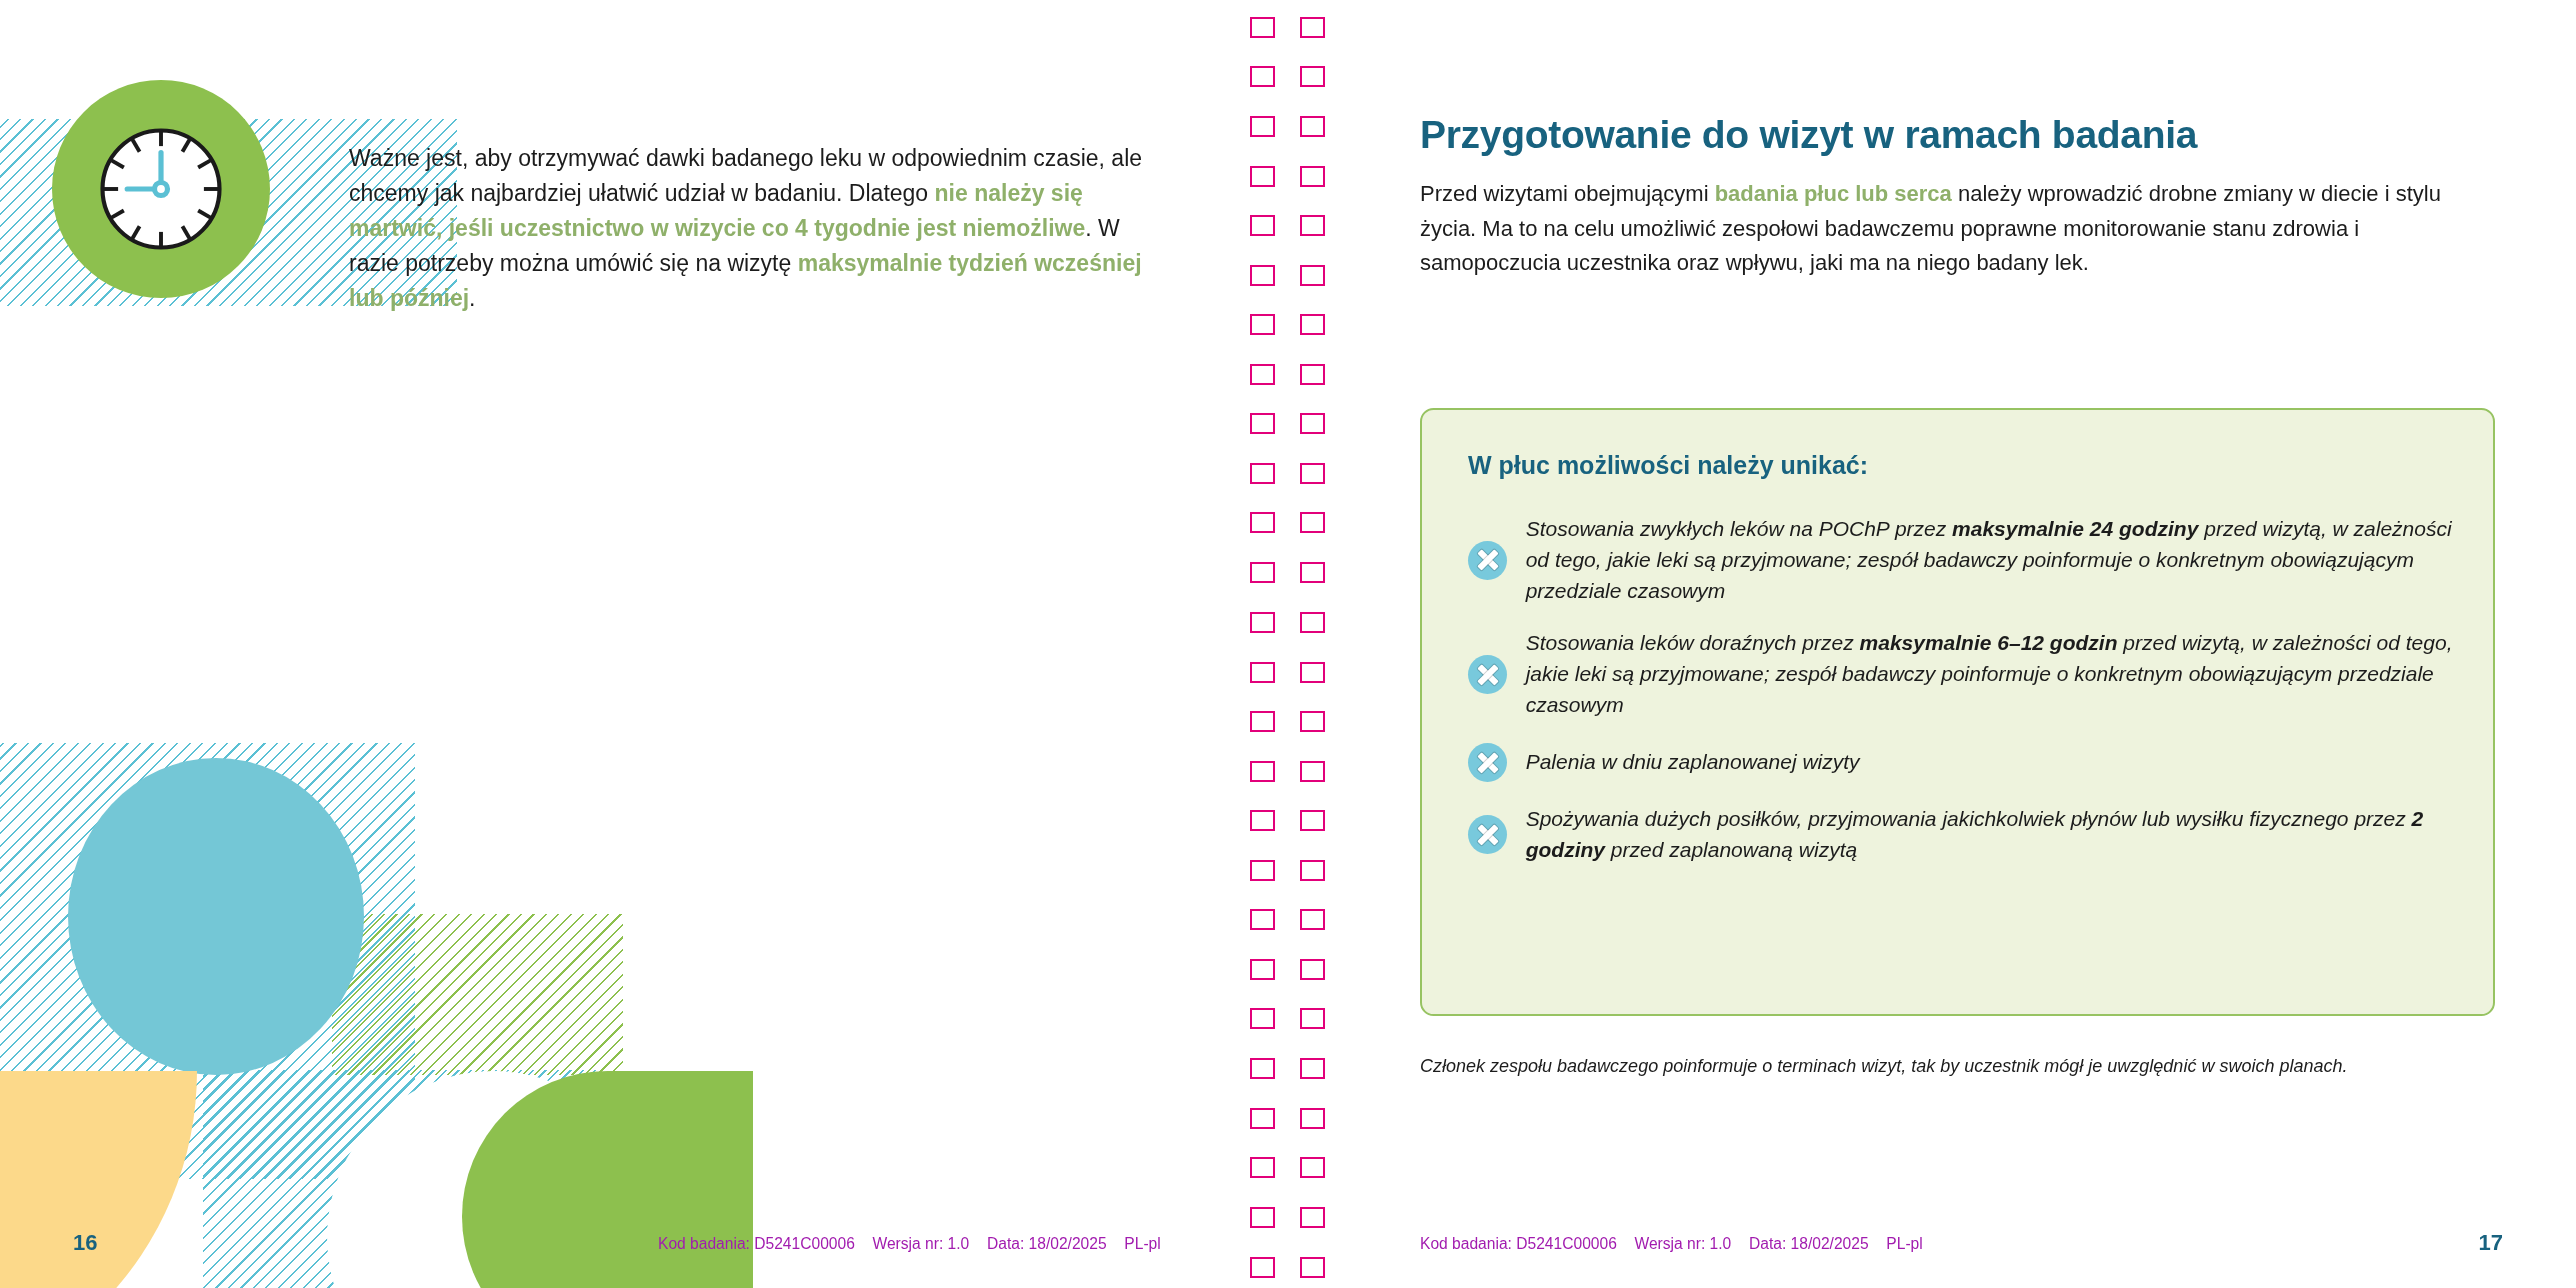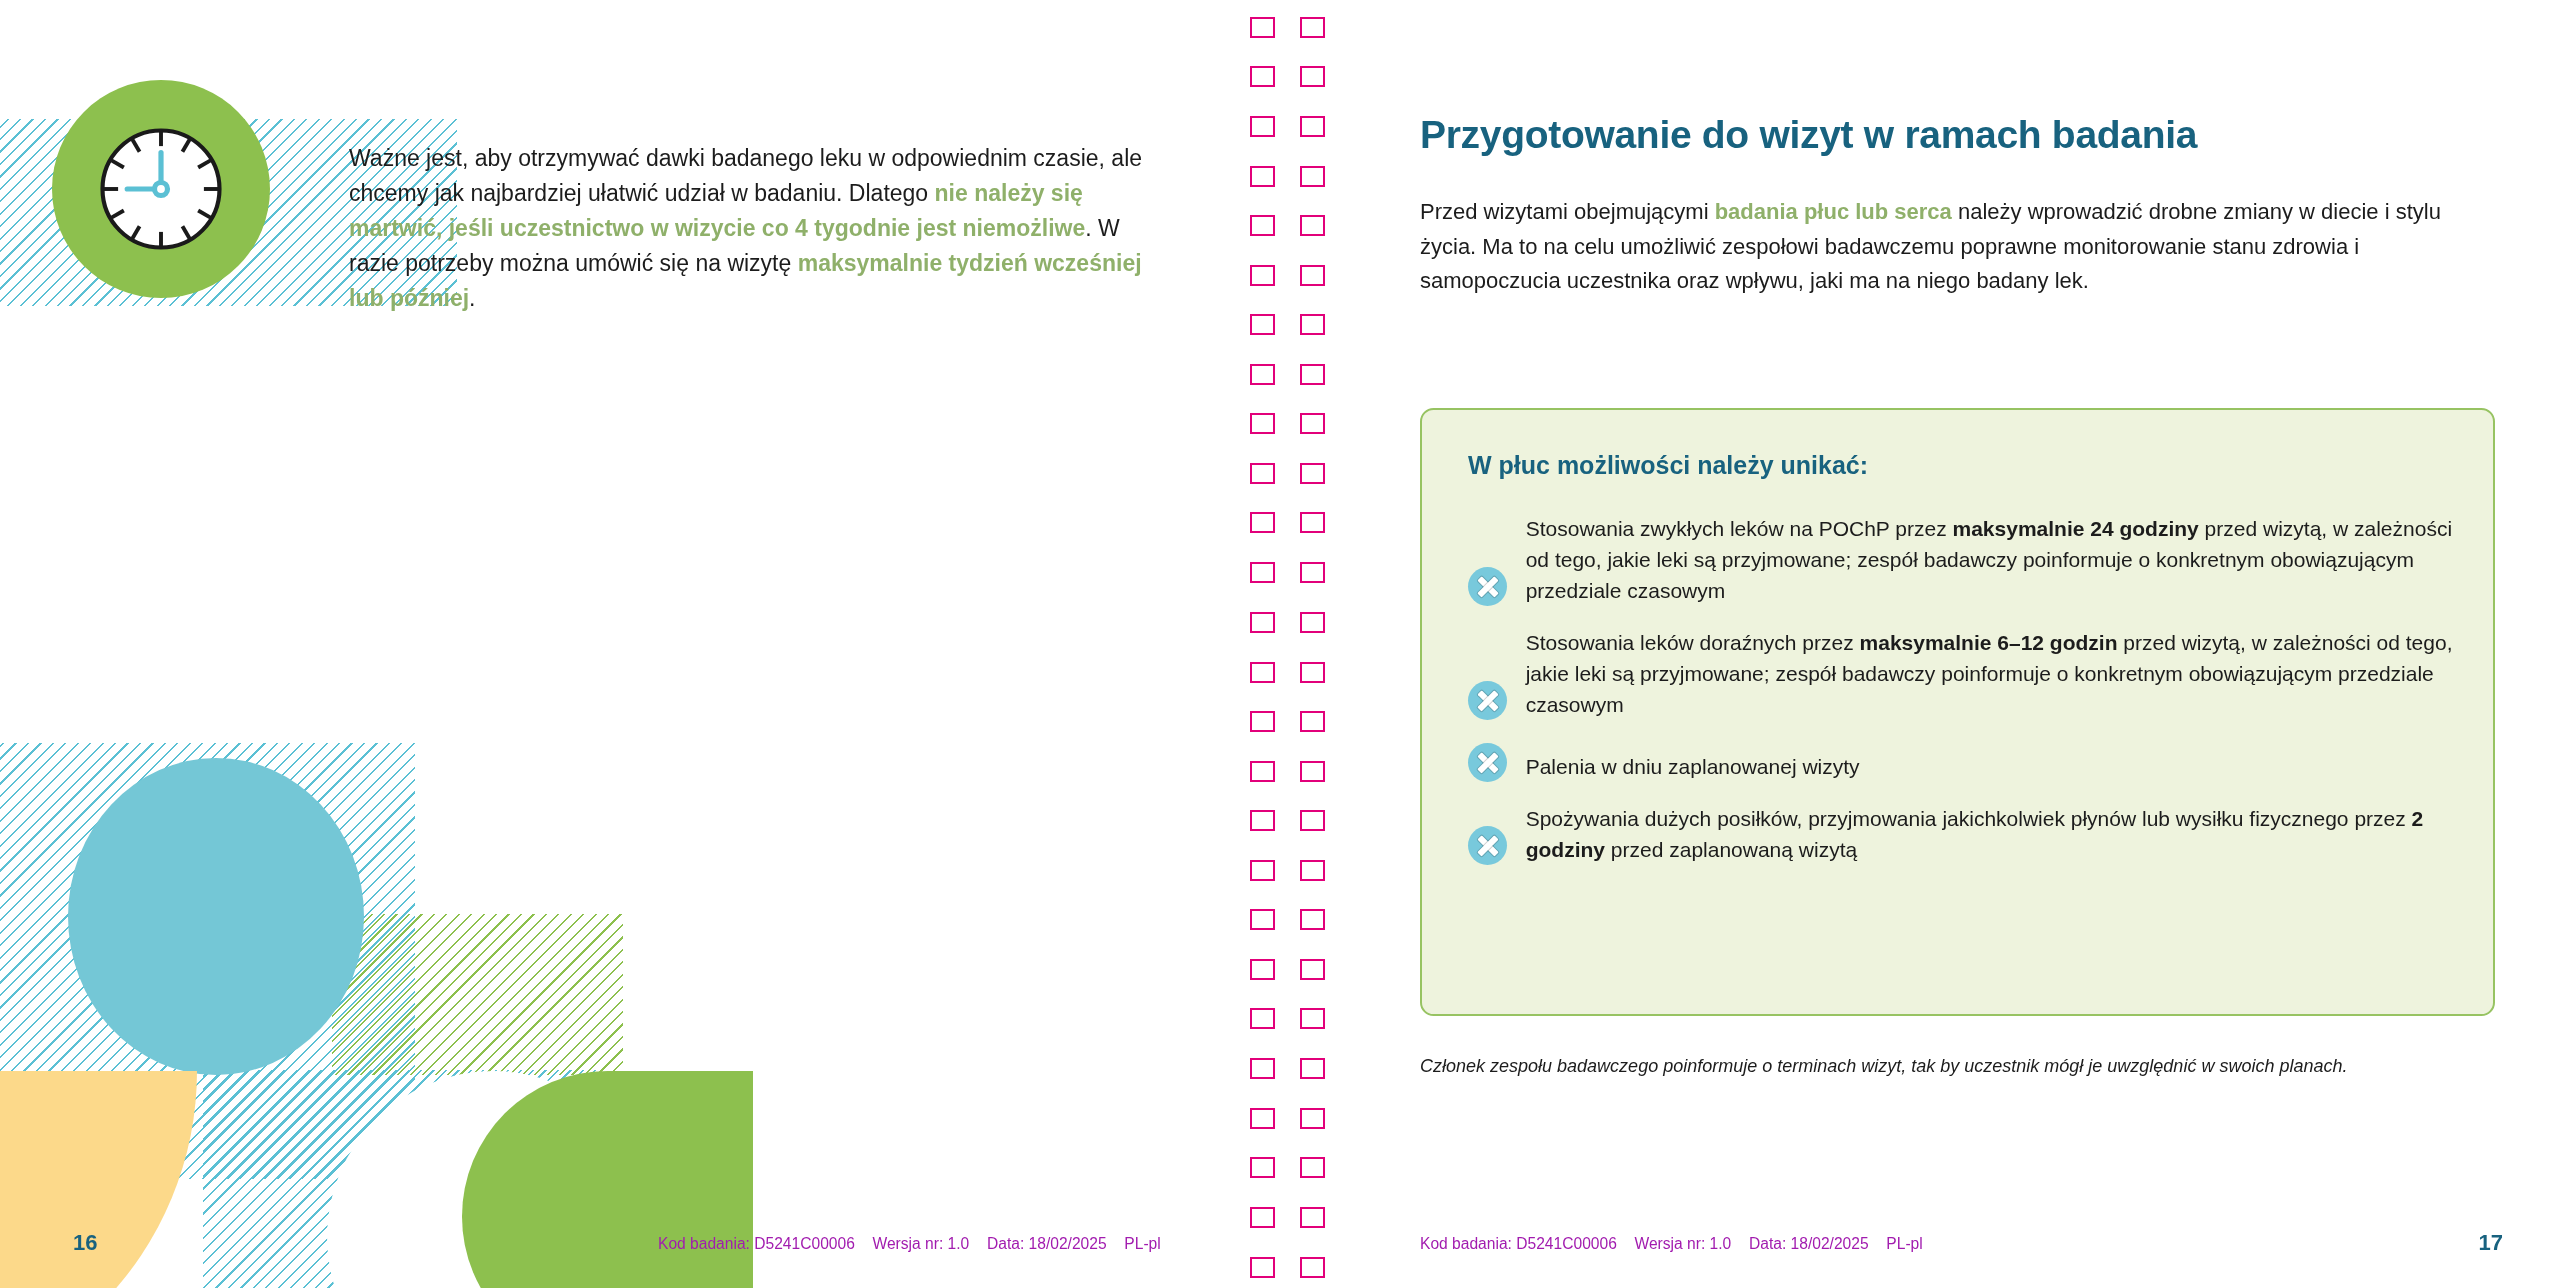--- a/index.html
+++ b/index.html
@@ -94,37 +94,37 @@
     color:#18627f; font-weight:bold;
     font-size:24px; line-height:1.45; margin-top:30px;
   }
 
   
   .page-title {
     color:#18627f; font-weight:bold;
     font-size:39px; line-height:1.2; letter-spacing:-0.3px;
   }
   .intro {
-    color:#1c1c1c; font-size:22px; line-height:1.58; margin-top:36px;
+    color:#1c1c1c; font-size:22px; line-height:1.58; margin-top:18px;
   }
 
   .greenbox {
     position:absolute; left:1420px; top:408px;
     width:1075px; height:608px;
     background:#eef3dd;
     border:2.6px solid #97c362;
     border-radius:13.5px;
   }
   .greenbox-title {
     position:absolute; left:46px; top:41px;
     color:#18627f; font-weight:bold; font-size:25px;
   }
 
   .avoid-list { position:absolute; left:46px; top:103px; right:38px; }
-  .avoid-item { display:flex; align-items:flex-end; margin-bottom:21px; }
+  .avoid-item { display:flex; align-items:center; margin-bottom:21px;font-style:italic; }
   .avoid-item:last-child { margin-bottom:0; }
 
   .x-badge {
     flex:0 0 auto; width:39px; height:39px; margin-right:18.7px; margin-top:1.6px;
     border-radius:50%; background:#78c9dc;
     position:relative;
   }
   .x-badge::before, .x-badge::after {
     content:""; position:absolute; left:50%; top:50%;
     width:24px; height:6.2px; background:#ffffff;

